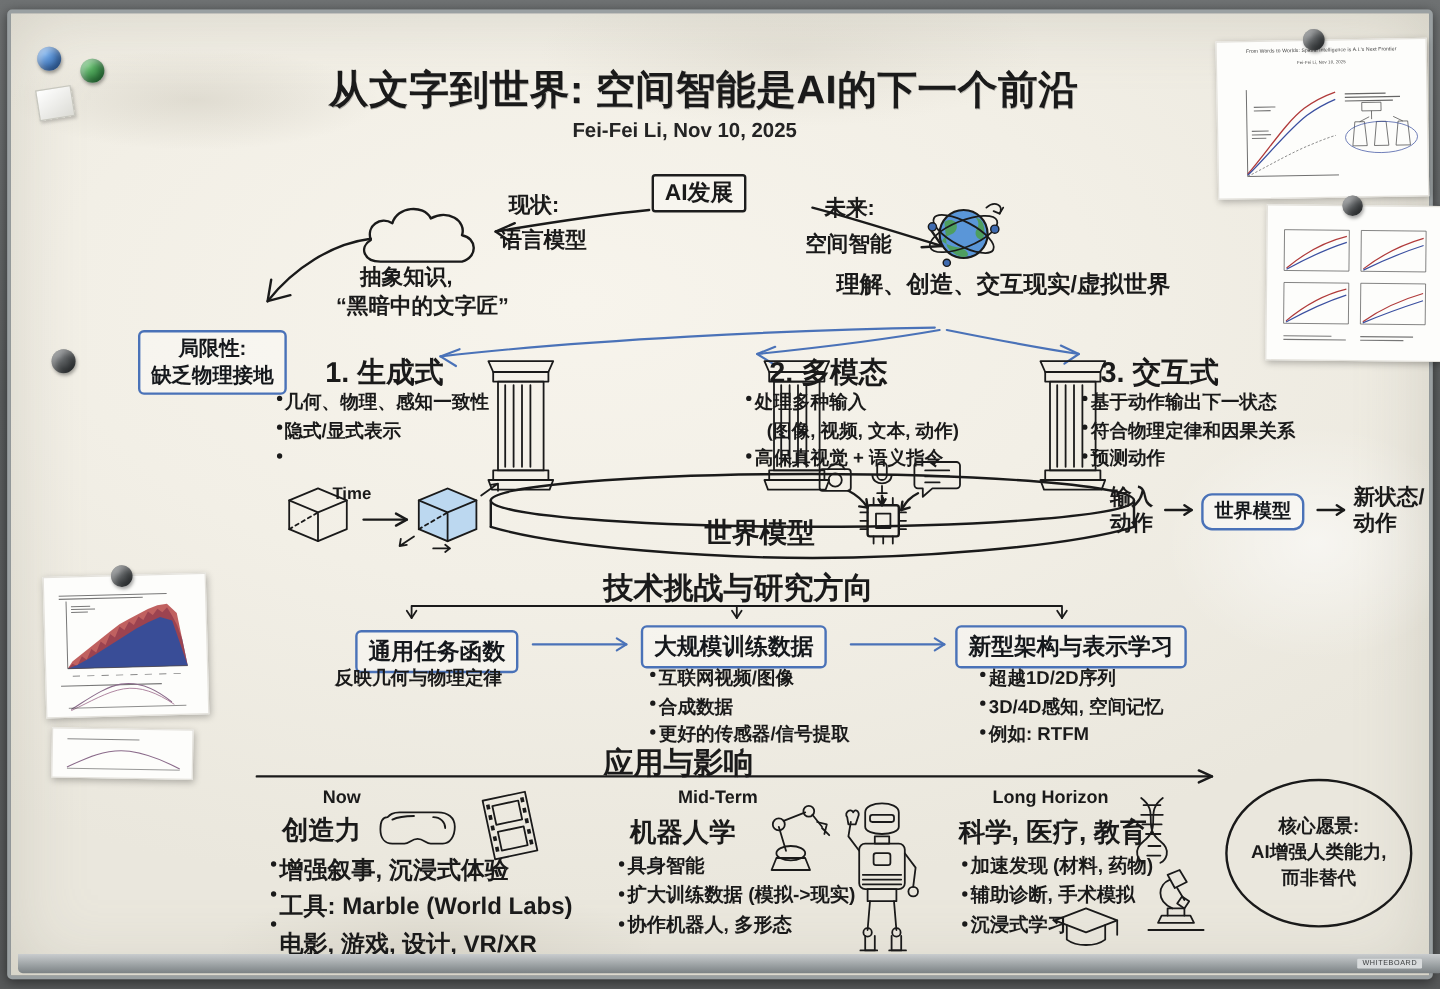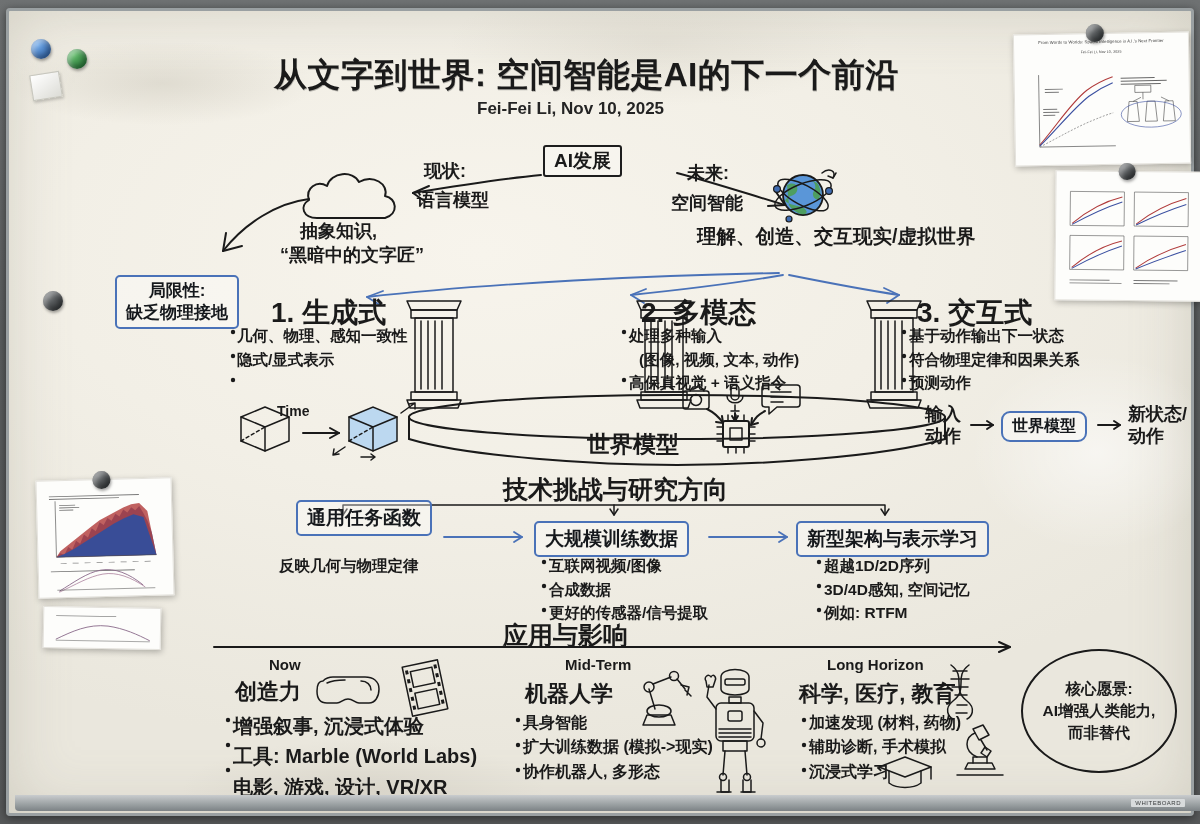--- a/index.html
+++ b/index.html
@@ -64,21 +64,21 @@
     text-shadow: .5px .5px 0 rgba(0,0,0,.25); }
   .byline { font-size:17px; font-weight:600; color:#242424; white-space:nowrap; }
 
   .boxed { border:2px solid #1d1d1d; border-radius:3px; padding:1px 9px;
     font-size:19px; font-weight:bold; white-space:nowrap; background:rgba(255,255,255,.25); }
   .bluebox { border:2px solid #4a72b8; border-radius:5px; padding:3px 9px;
     font-weight:bold; background:rgba(255,255,255,.35); white-space:nowrap;
     color:#15181c; }
 
   .lbl { font-size:18px; font-weight:bold; white-space:nowrap; }
-  .head2 { font-size:28px; font-weight:bold; white-space:nowrap; }
+  .head2 { font-size:24px; font-weight:bold; white-space:nowrap; }
   .head3 { font-size:24px; font-weight:bold; white-space:nowrap; }
   .bullets { font-size:15.5px; font-weight:bold; line-height:1.52; }
   .bullets div { white-space:nowrap; }
   .en { font-size:15px; font-weight:600; white-space:nowrap; }
 
   .ellipse-vision { border:2.5px solid #1a1a1a; border-radius:50%;
     width:156px; height:124px; display:flex; flex-direction:column;
     align-items:center; justify-content:center; text-align:center;
     font-size:15.5px; font-weight:bold; line-height:1.42; }
 
@@ -418,21 +418,21 @@
     <div class="abs hw head3" style="left:494px; top:462px; font-size:25px;">技术挑战与研究方向</div>
 
     <svg class="abs" style="left:330px; top:488px;" width="550" height="26">
       <path class="ink-thin" d="M4 16 L4 6 L546 6 L546 16"></path>
       <path class="ink-thin" d="M4 16 l-4 -6 M4 16 l4 -6"></path>
       <path class="ink-thin" d="M546 16 l-4 -6 M546 16 l4 -6"></path>
       <path class="ink-thin" d="M275 6 v10"></path>
         <path class="ink-thin" d="M275 16 l-4 -6 M275 16 l4 -6"></path>
     </svg>
 
-    <div class="abs hw bluebox" style="left:287px; top:489px; font-size:19px;text-align:right;">通用任务函数</div>
+    <div class="abs hw bluebox" style="left:287px; top:514px; font-size:19px;text-align:right;">通用任务函数</div>
     <div class="abs hw bullets" style="left:270px; top:543px;">
       <div>反映几何与物理定律</div>
     </div>
 
     <svg class="abs" style="left:435px; top:519px;" width="85" height="14">
       <path class="blue-ink" d="M0 7 h78"></path>
         <path class="blue-ink" d="M78 7 l-8 -5 M78 7 l-8 5"></path>
     </svg>
 
     <div class="abs hw bluebox" style="left:525px; top:510px; font-size:19px;">大规模训练数据</div>

